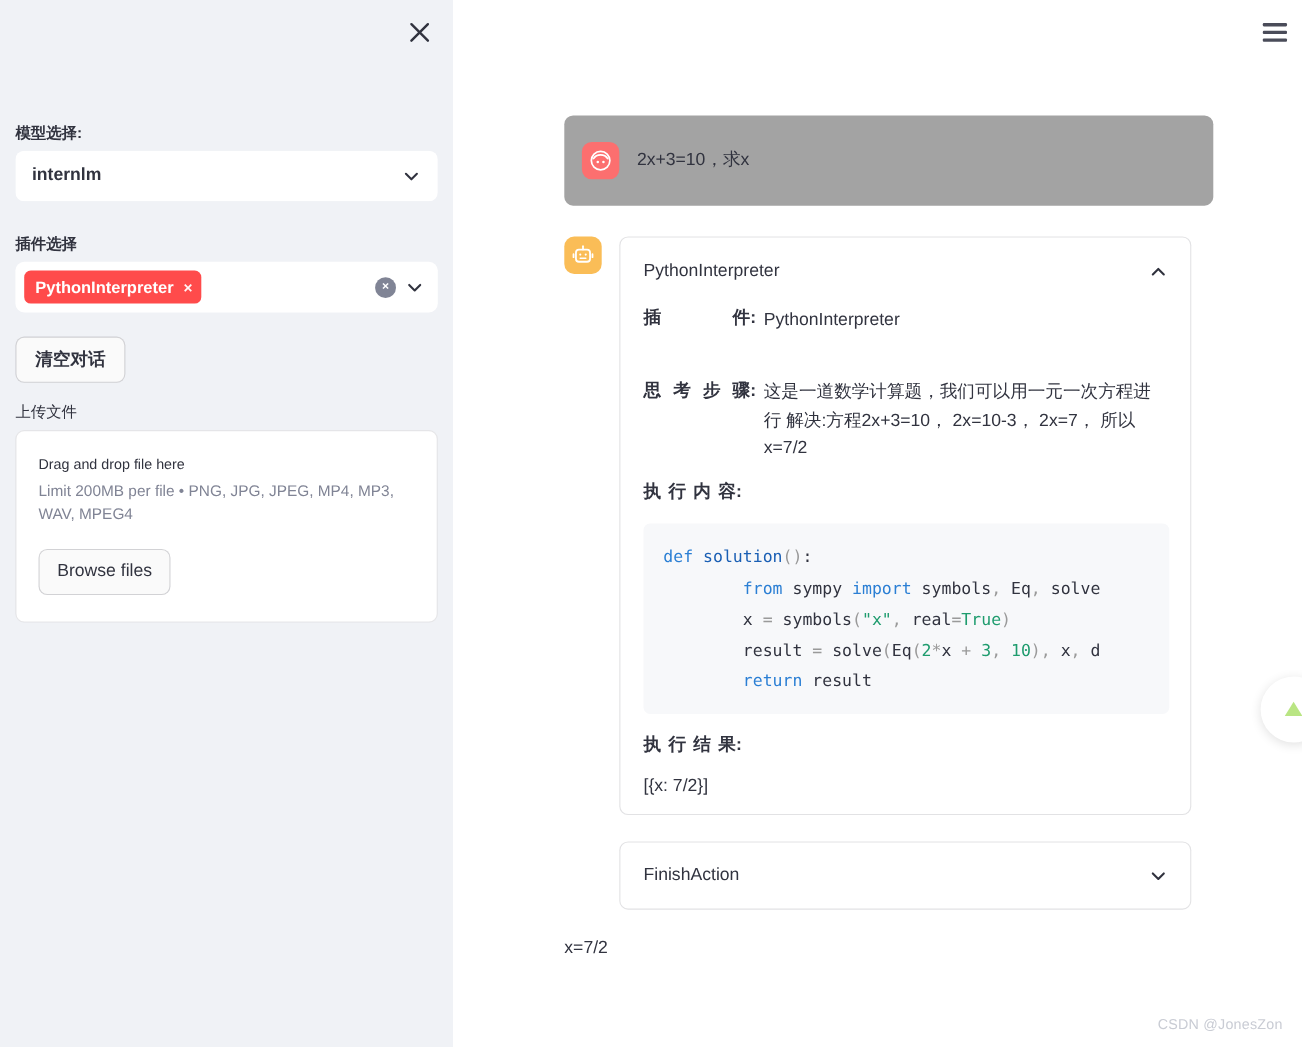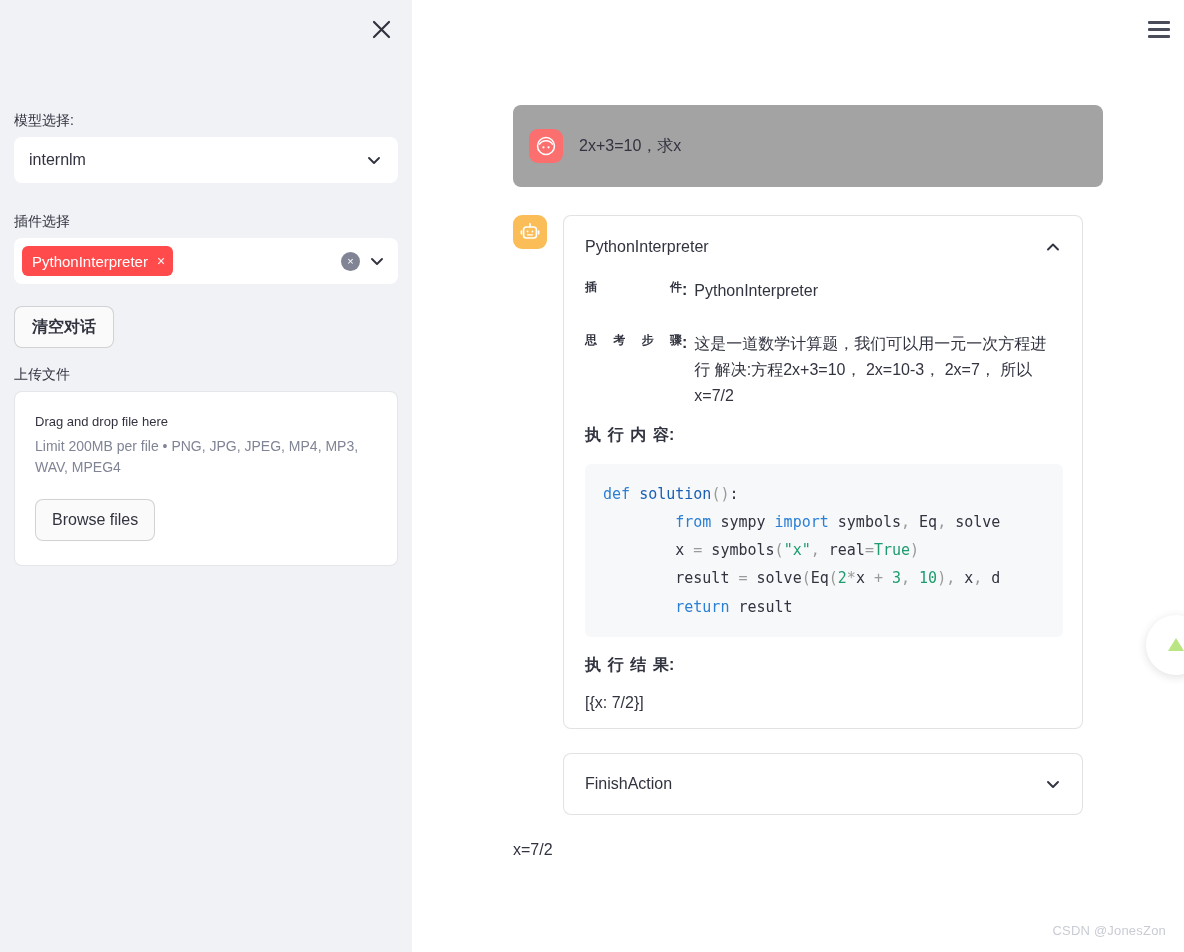--- a/index.html
+++ b/index.html
@@ -31,21 +31,21 @@
     color: #31333f;
   }
   .sidebar-close svg { display: block; }
 
   .field-label {
     font-size: 14px;
     color: #31333f;
     margin-bottom: 6px;
     line-height: 1.5;
   }
-  .block { margin-bottom: 0; }
+  .block { margin-bottom: 0; font-weight: bold; }
 
   .model-select-wrap { margin-top: 110px; }
 
   .select-box {
     background: #ffffff;
     border-radius: 8px;
     height: 46px;
     display: flex;
     align-items: center;
     padding: 0 12px 0 14px;
@@ -217,21 +217,21 @@
     align-items: center;
     padding: 0 18px 0 21px;
     cursor: pointer;
   }
   .expander-title { flex: 1; font-size: 16px; color: #31333f; }
   .expander-body { padding: 0 21px 16px 21px; }
 
   .kv { display: flex; margin-bottom: 16px; }
   .kv-key {
     flex: 0 0 97px;
-    font-size: 12px;
+    font-size: 16px;
     font-weight: bold;
     color: #31333f;
     text-align: justify;
     text-align-last: justify;
     line-height: 1.55;
   }
   .kv-key::after { content: ""; display: inline-block; width: 100%; }
   .kv-colon {
     flex: 0 0 auto;
     font-size: 16px;

